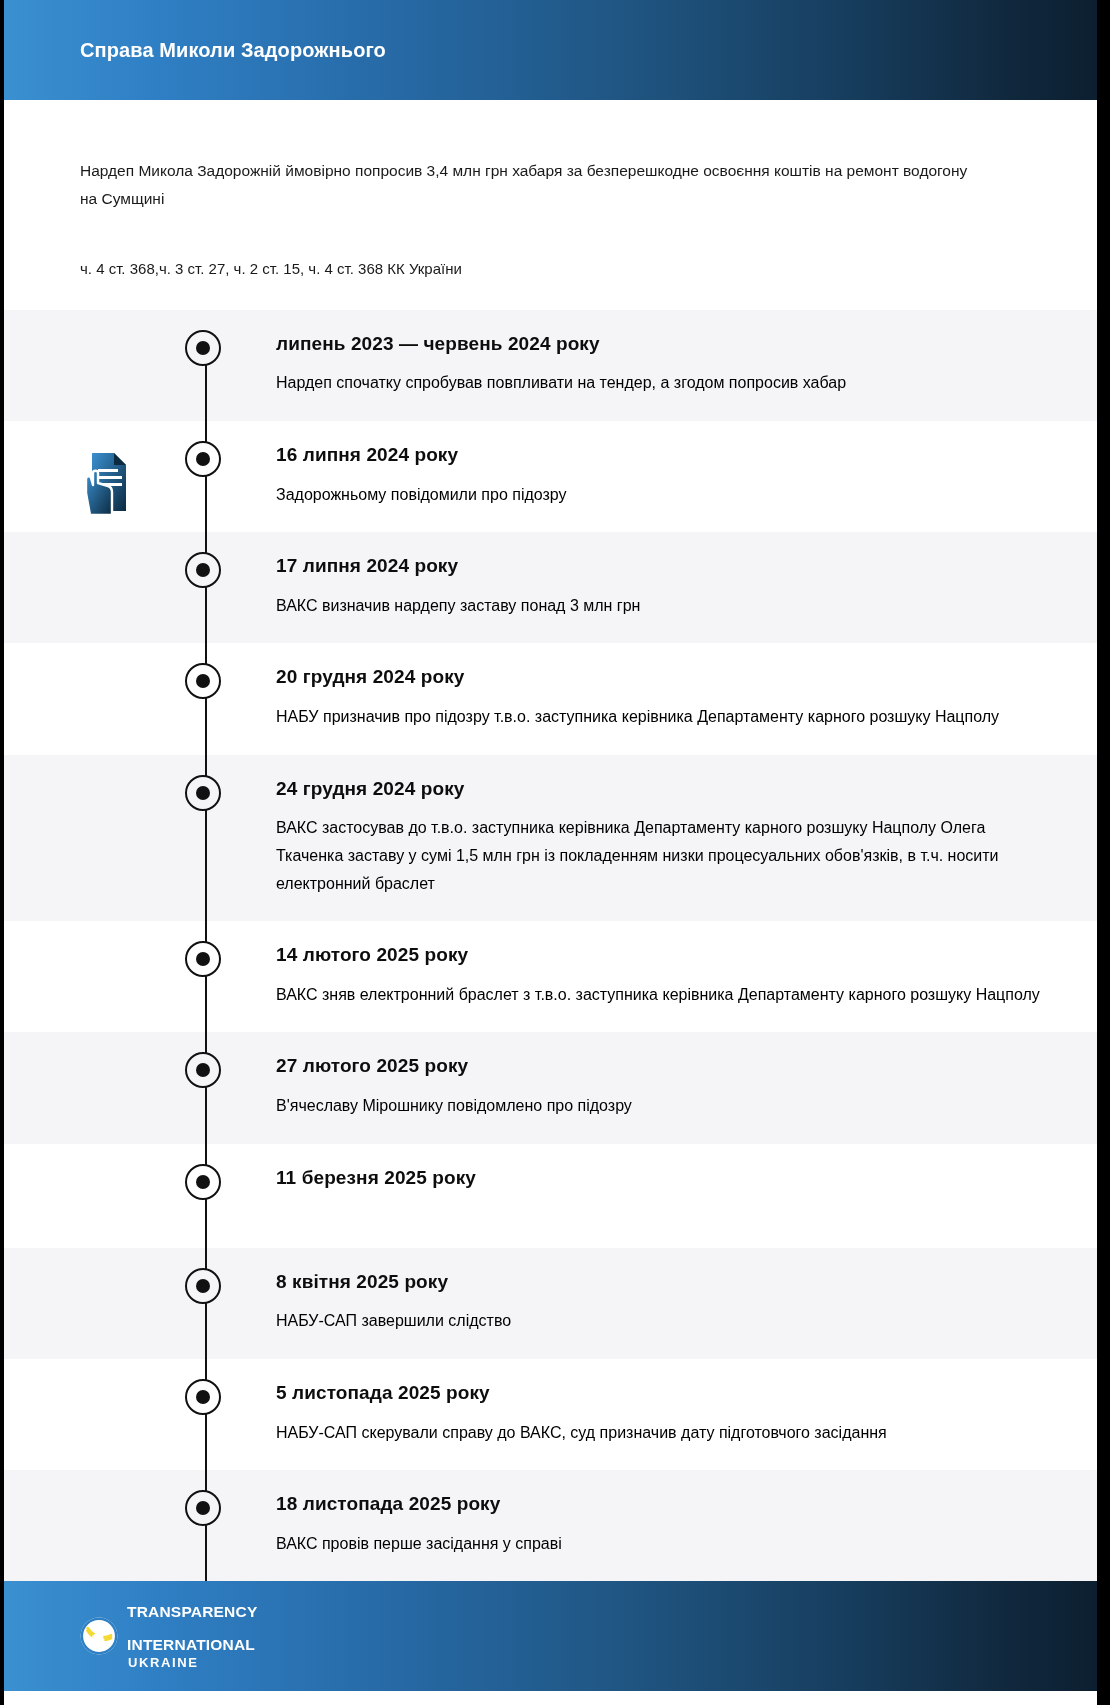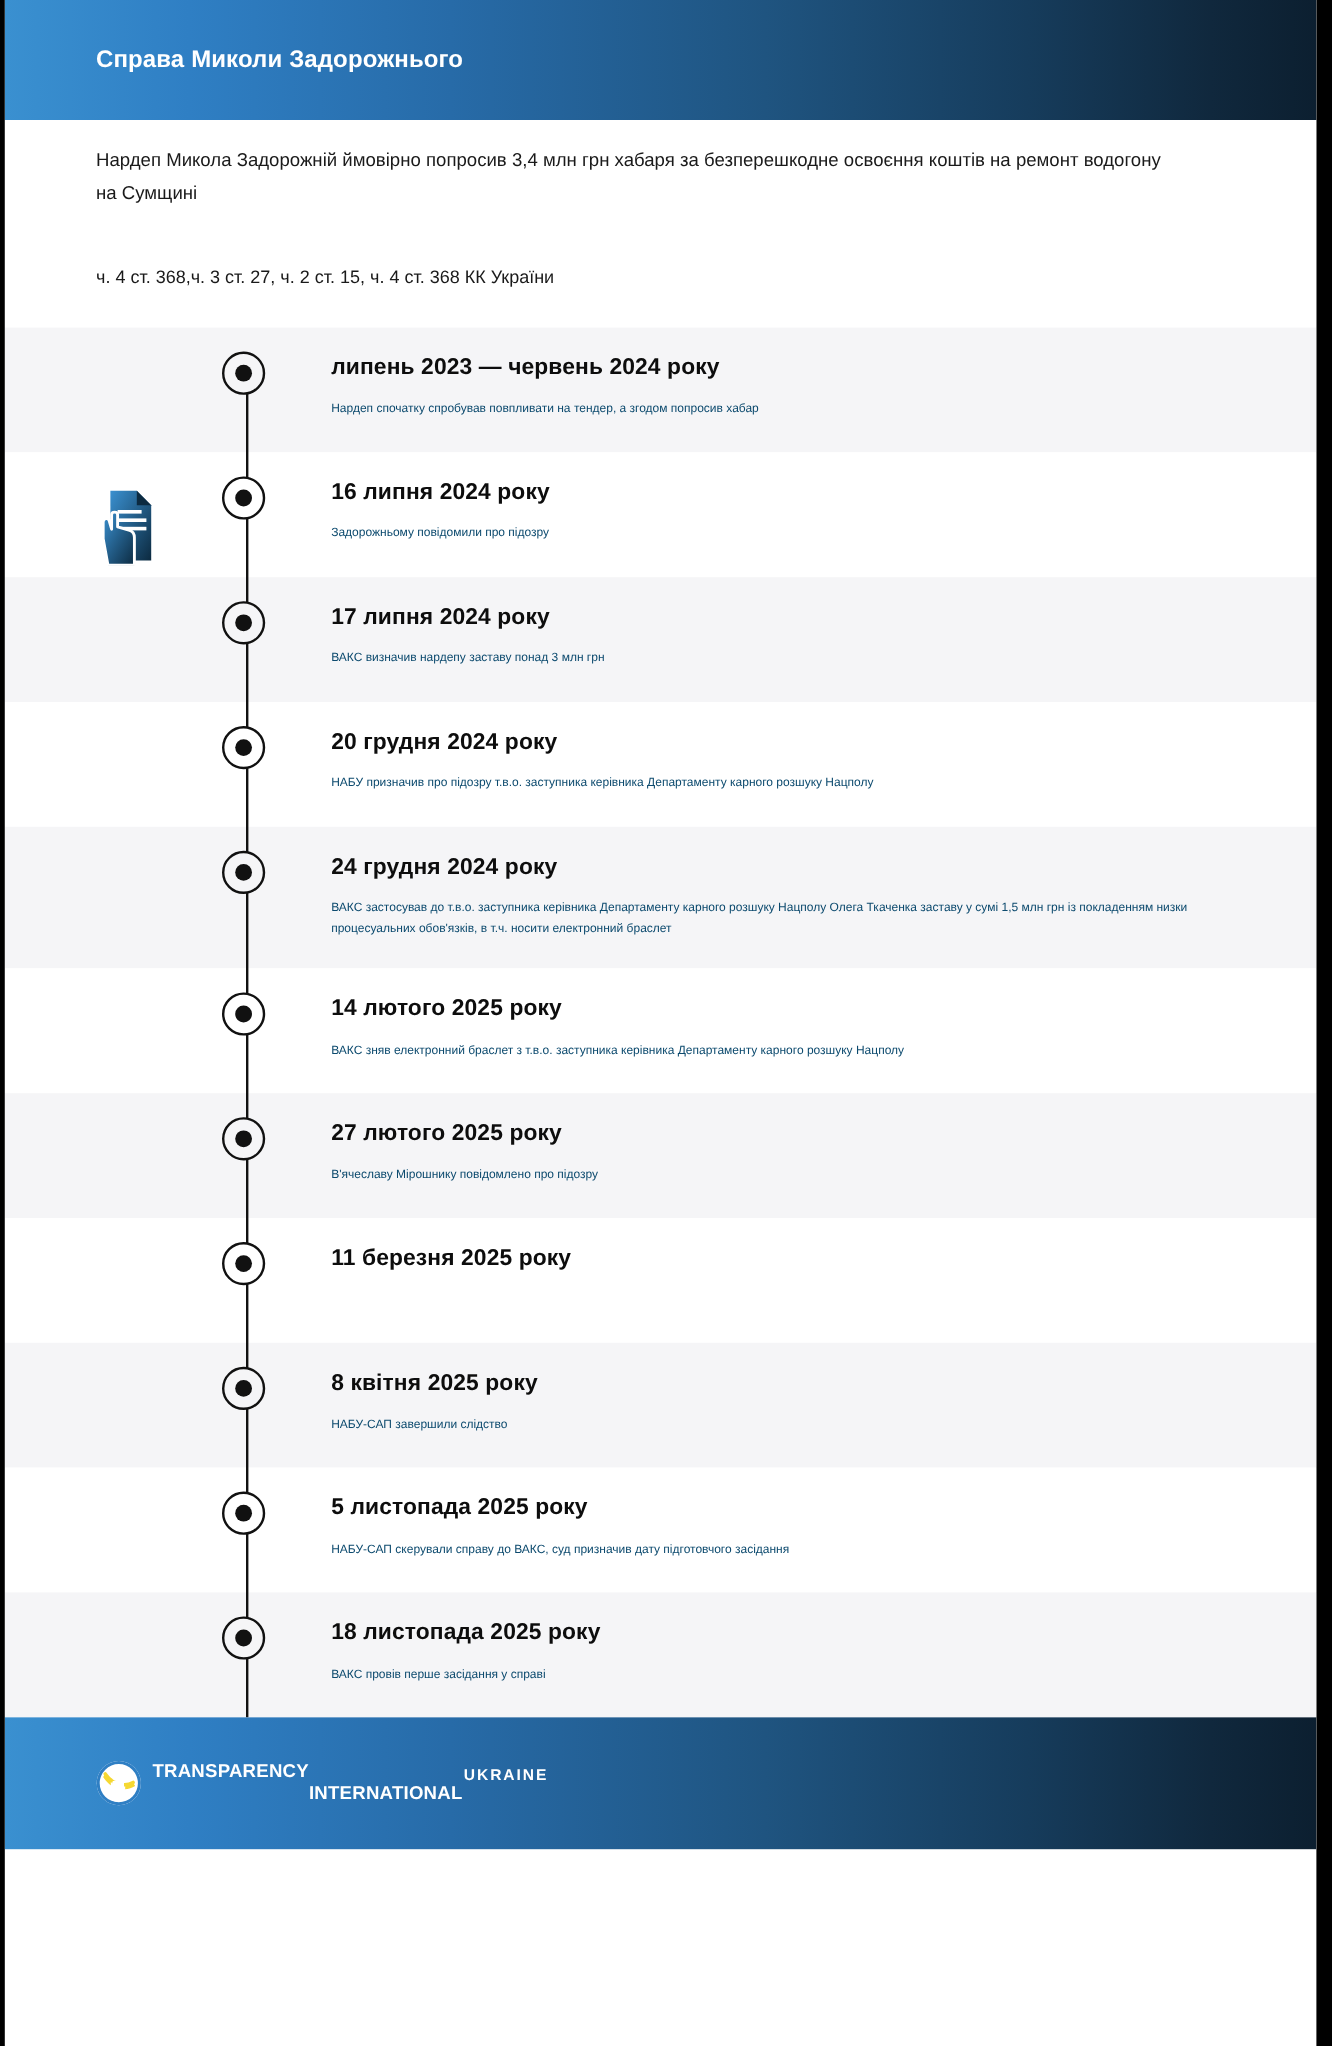--- a/index.html
+++ b/index.html
@@ -36,21 +36,21 @@
     font-size: 20px;
     font-weight: 700;
     letter-spacing: 0.1px;
     margin-left: 76px;
     line-height: 1.2;
   }
 
   
   .intro {
     background: #ffffff;
-    padding: 20px 76px 0 76px;
+    padding: 57px 76px 0 76px;
   }
   .intro-lead {
     font-size: 15.5px;
     line-height: 1.78;
     color: #1a1a1a;
     max-width: 890px;
     font-weight: 400;
   }
   .intro-articles {
     margin-top: 44px;
@@ -136,43 +136,43 @@
   }
   .tl-date {
     font-size: 19px;
     font-weight: 700;
     color: #0d0d0d;
     letter-spacing: 0.1px;
     line-height: 1.25;
   }
   .tl-desc {
     margin-top: 14px;
-    font-size: 10px;
+    font-size: 16px;
     line-height: 1.72;
-    color: #0c4a6e;
+    color: #000000;
     max-width: 810px;
   }
 
   
   .footer {
     height: 110px;
     background: linear-gradient(90deg, #3a90d0 0%, #2f7fc4 14%, #276ba8 34%, #1f5480 58%, #163c5c 78%, #10283d 92%, #0c1f30 100%);
     display: flex;
     align-items: center;
   }
   .footer-logo {
     display: flex;
     align-items: center;
     margin-left: 76px;
     gap: 9px;
   }
   .logo-mark { width: 38px; height: 38px; flex: 0 0 38px; }
   .logo-words {
     display: flex;
-    flex-direction: row;
+    flex-direction: column;
     line-height: 1;
   }
   .logo-l1, .logo-l2 {
     color: #ffffff;
     font-size: 15.5px;
     font-weight: 700;
     letter-spacing: 0.2px;
   }
   .logo-l2 { margin-top: 18px; }
   .logo-l3 {

